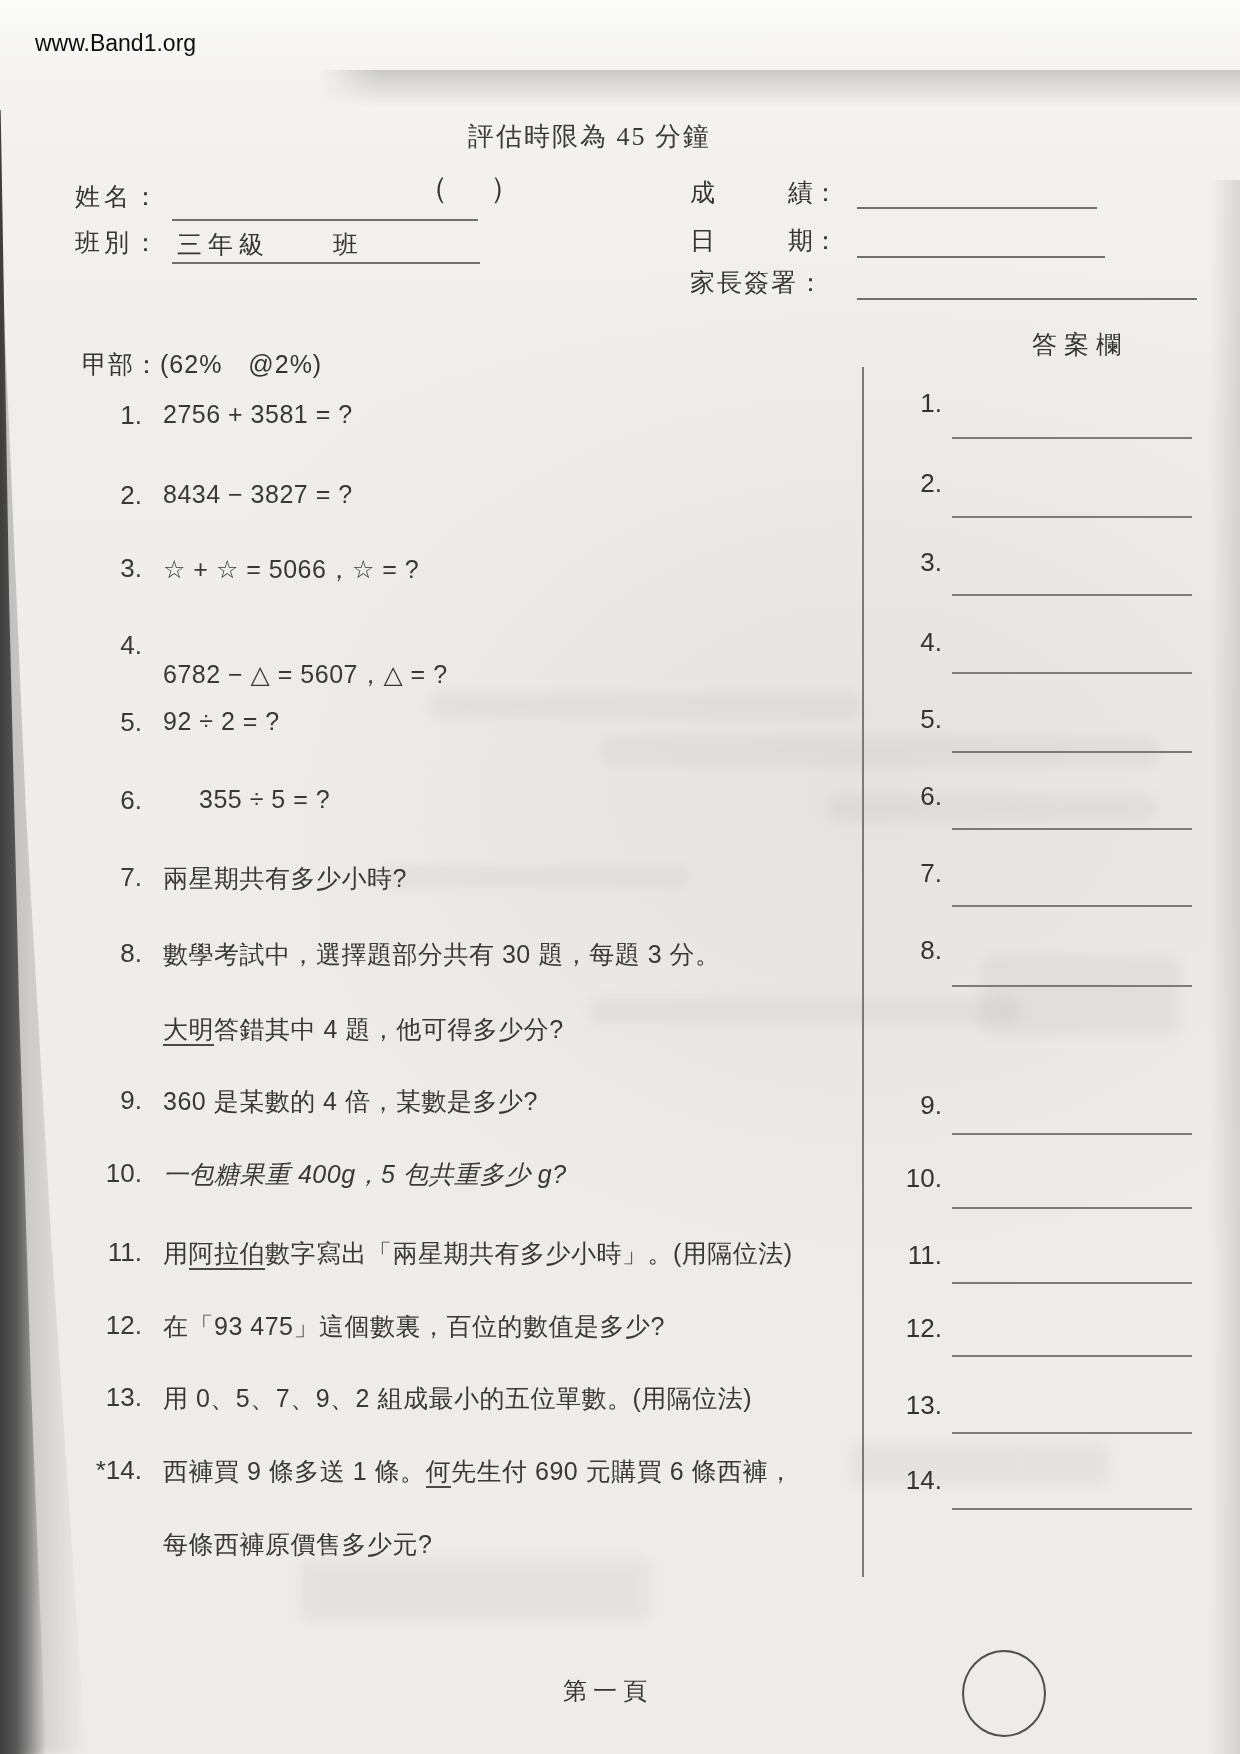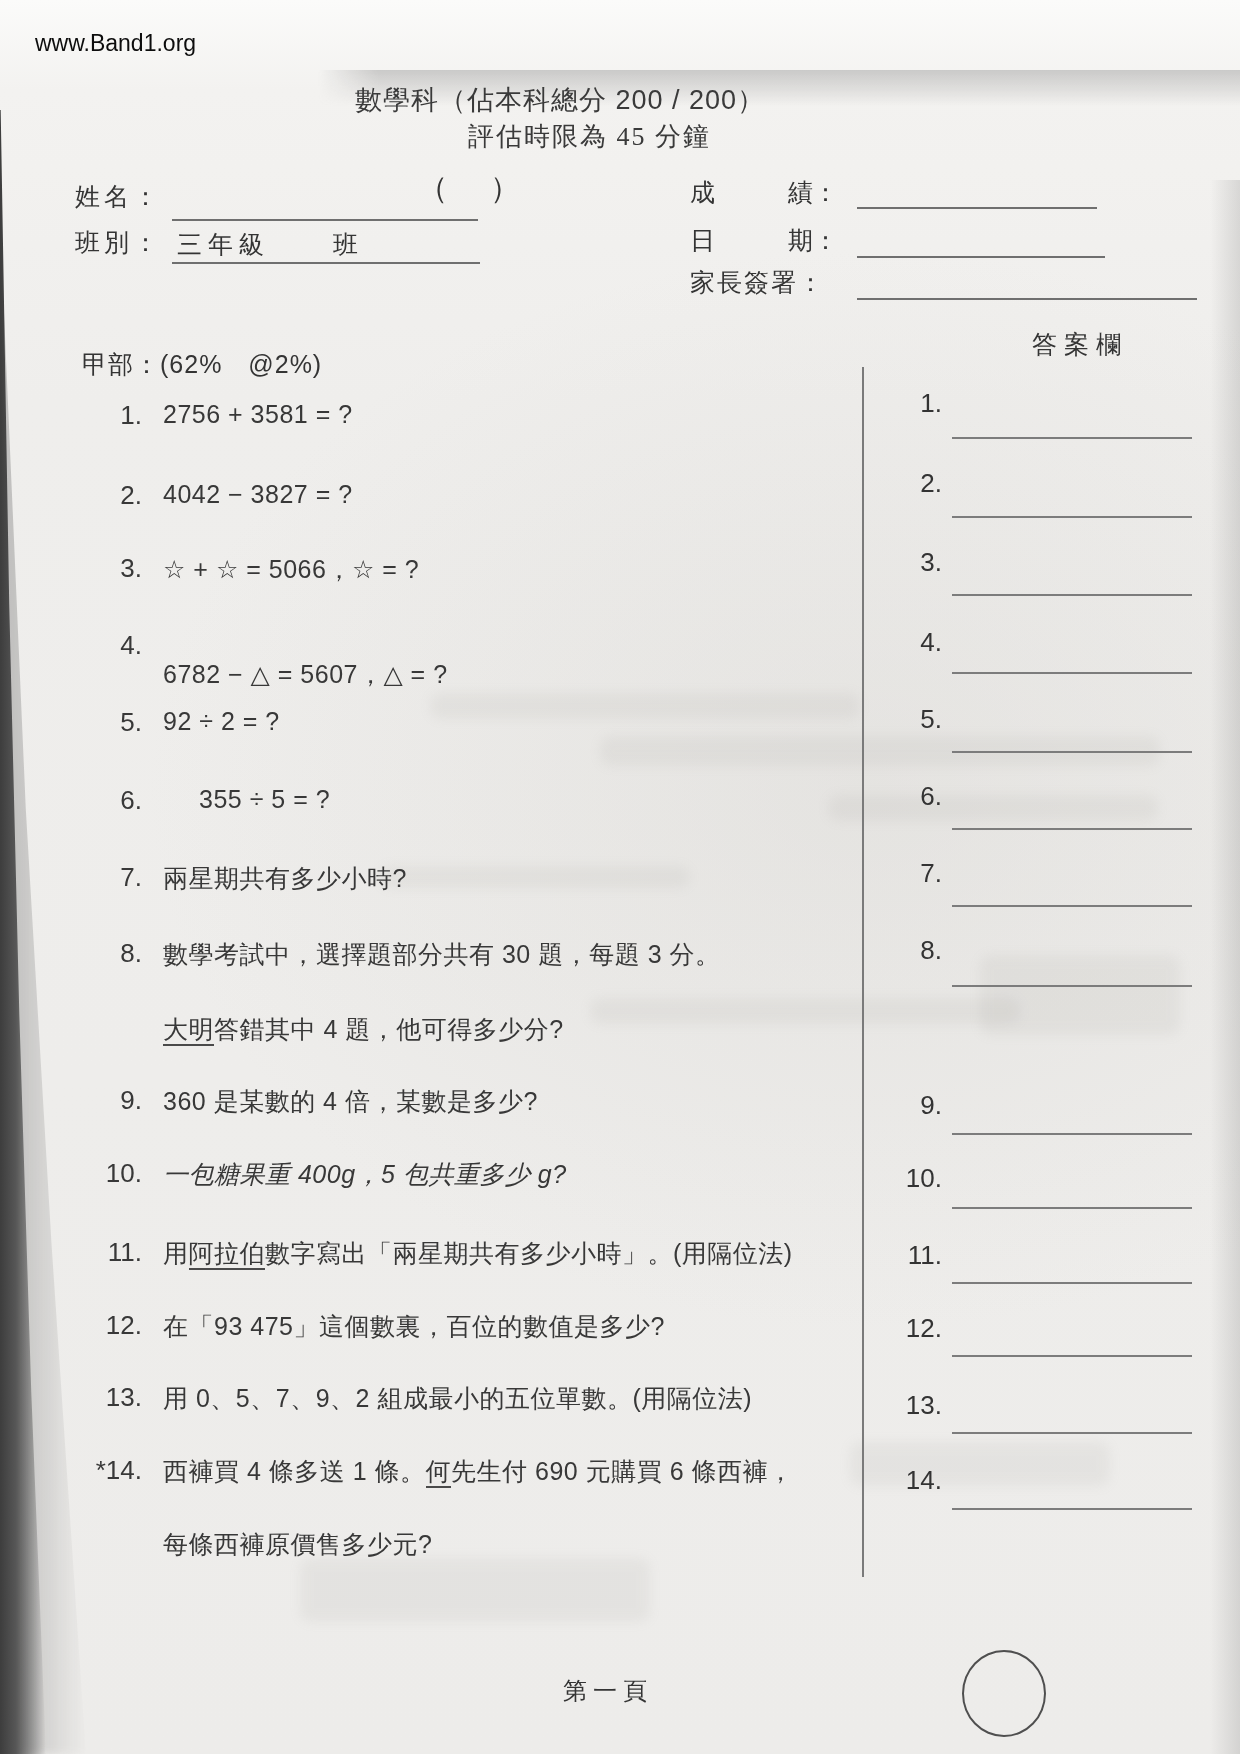--- a/index.html
+++ b/index.html
@@ -64,21 +64,20 @@
   <div class="ghost" style="left:600px;top:736px;width:560px;height:30px"></div>
   <div class="ghost" style="left:828px;top:795px;width:330px;height:26px"></div>
   <div class="ghost" style="left:380px;top:866px;width:310px;height:22px"></div>
   <div class="ghost" style="left:590px;top:998px;width:430px;height:26px"></div>
   <div class="ghost" style="left:980px;top:955px;width:200px;height:80px"></div>
   <div class="ghost" style="left:850px;top:1442px;width:260px;height:44px"></div>
   <div class="ghost" style="left:300px;top:1558px;width:350px;height:64px"></div>
 
   <div class="abs" style="left:35px;top:30px;font-size:23px;color:#0d0d0d;">www.Band1.org</div>
 
-  <div class="abs t27" style="left:355px;top:82px;color:#3a3a3a;">數學科（佔本科總分  200 / 200）</div>
   <div class="abs t26" style="left:468px;top:119px;letter-spacing:2px;color:#3a3a3a;font-family:Liberation Serif, serif;">評估時限為 45 分鐘</div>
 
   <div class="abs t25" style="left:75px;top:180px;letter-spacing:4px;">姓名：</div>
   <div class="uline" style="left:172px;top:219px;width:306px;"></div>
   <div class="abs" style="left:418px;top:168px;font-size:30px;">（</div>
   <div class="abs" style="left:490px;top:168px;font-size:30px;">）</div>
 
   <div class="abs t25" style="left:75px;top:226px;letter-spacing:4px;">班別：</div>
   <div class="abs t25" style="left:177px;top:228px;letter-spacing:6px;">三年級</div>
   <div class="abs t25" style="left:333px;top:228px;">班</div>
@@ -98,21 +97,21 @@
 
   <div class="abs t25" style="left:690px;top:266px;letter-spacing:2px;">家長簽署：</div>
   <div class="uline" style="left:857px;top:298px;width:340px;"></div>
 
   <div class="abs t25" style="left:82px;top:348px;letter-spacing:1px;">甲部：(62%　@2%)</div>
 
   <div id="questions">
       <div class="qnum" style="top: 400px;">1.</div>
       <div class="qtext" style="top: 400px;"><span>2756 + 3581 = ?</span></div>
       <div class="qnum" style="top: 480px;">2.</div>
-      <div class="qtext" style="top: 480px;"><span>4042 − 3827 = ?</span></div>
+      <div class="qtext" style="top: 480px;"><span>8434 − 3827 = ?</span></div>
       <div class="qnum" style="top: 553px;">3.</div>
       <div class="qtext" style="top: 553px;"><span>☆ + ☆ = 5066，☆ = ?</span></div>
       <div class="qnum" style="top: 630px;">4.</div>
       <div class="qtext" style="top: 630px; margin-top: 28px;"><span>6782 − △ = 5607，△ = ?</span></div>
       <div class="qnum" style="top: 707px;">5.</div>
       <div class="qtext" style="top: 707px;"><span>92 ÷ 2 = ?</span></div>
       <div class="qnum" style="top: 785px;">6.</div>
       <div class="qtext" style="top: 785px; margin-left: 36px;"><span>355 ÷ 5 = ?</span></div>
       <div class="qnum" style="top: 862px;">7.</div>
       <div class="qtext" style="top: 862px;"><span>兩星期共有多少小時?</span></div>
@@ -123,21 +122,21 @@
       <div class="qtext" style="top: 1085px;"><span>360 是某數的 4 倍，某數是多少?</span></div>
       <div class="qnum" style="top: 1158px;">10.</div>
       <div class="qtext" style="top: 1158px; font-style: italic;"><span>一包糖果重 400g，5 包共重多少 g?</span></div>
       <div class="qnum" style="top: 1237px;">11.</div>
       <div class="qtext" style="top: 1237px;"><span>用</span><span class="useg">阿拉伯</span><span>數字寫出「兩星期共有多少小時」。(用隔位法)</span></div>
       <div class="qnum" style="top: 1310px;">12.</div>
       <div class="qtext" style="top: 1310px;"><span>在「93 475」這個數裏，百位的數值是多少?</span></div>
       <div class="qnum" style="top: 1382px;">13.</div>
       <div class="qtext" style="top: 1382px;"><span>用 0、5、7、9、2 組成最小的五位單數。(用隔位法)</span></div>
       <div class="qnum" style="top: 1455px;">*14.</div>
-      <div class="qtext" style="top: 1455px;"><span>西褲買 4 條多送 1 條。</span><span class="useg">何</span><span>先生付 690 元購買 6 條西褲，</span></div>
+      <div class="qtext" style="top: 1455px;"><span>西褲買 9 條多送 1 條。</span><span class="useg">何</span><span>先生付 690 元購買 6 條西褲，</span></div>
       <div class="qtext" style="top: 1528px;"><span>每條西褲原價售多少元?</span></div>
     </div>
 
   <div class="vsep" style="left:862px;top:367px;height:1210px;"></div>
   <div class="abs t25" style="left:1032px;top:328px;letter-spacing:7px;text-align:right;">答案欄</div>
   <div id="answers">
       <div class="anum" style="top: 388px;">1.</div>
       <div class="aline" style="left: 952px; width: 240px; top: 437px;"></div>
       <div class="anum" style="top: 468px;">2.</div>
       <div class="aline" style="left: 952px; width: 240px; top: 516px;"></div>

